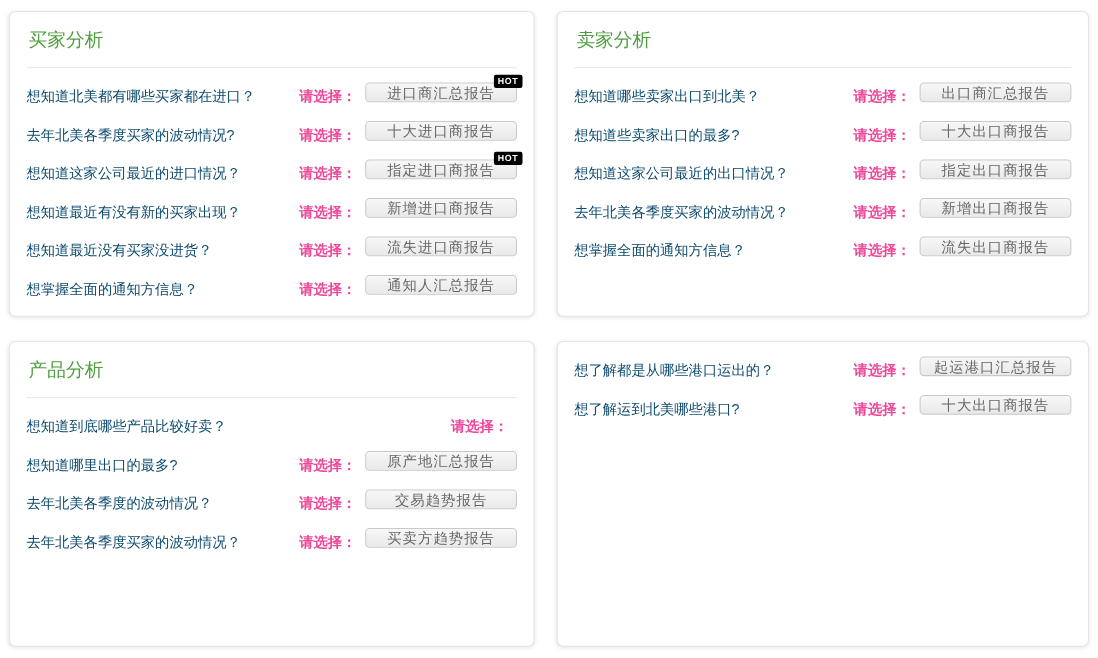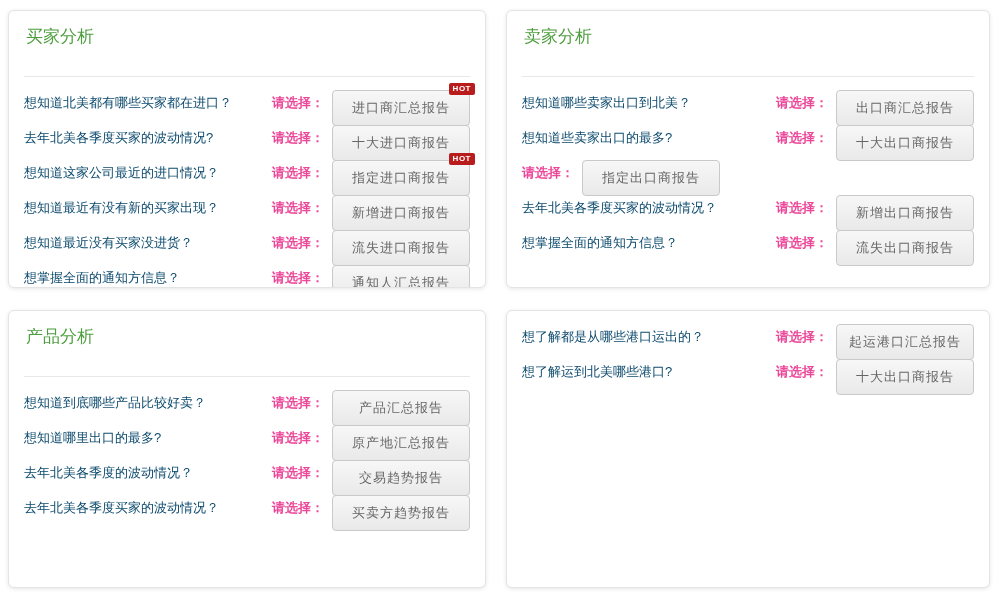--- a/index.html
+++ b/index.html
@@ -19,21 +19,21 @@
   .panel {
     background: #ffffff;
     border: 1px solid #e4e4e4;
     border-radius: 6px;
     box-shadow: 0 1px 4px rgba(0,0,0,0.10);
     height: 278px;
     overflow: hidden;
   }
   .panel-title {
     margin: 0 15px;
-    padding: 14px 2px 28px;
+    padding: 14px 2px 13px;
     font-size: 17px;
     font-weight: normal;
     color: #4d9e3e;
     border-bottom: 1px solid #e8e8e8;
   }
   .rows { padding: 13px 15px 0; }
   .row {
     display: flex;
     align-items: center;
     height: 26px;
@@ -49,35 +49,35 @@
   .select-label {
     font-size: 13px;
     font-weight: bold;
     color: #ec4899;
     margin-right: 8px;
     white-space: nowrap;
   }
   .btn-wrap { position: relative; width: 138px; height: 26px; }
   .report-btn {
     width: 138px;
-    height: 36px;
+    height: 18px;
     font-family: "Liberation Sans", "DejaVu Sans", sans-serif;
     font-size: 13px;
     color: #666666;
     letter-spacing: 1px;
     background: linear-gradient(#f7f7f7, #e9e9e9);
     border: 1px solid #c9c9c9;
     border-radius: 4px;
     cursor: pointer;
   }
   .hot-badge {
     position: absolute;
     top: -7px;
     right: -5px;
-    background: #b91c1c;
+    background: #000000;
     color: #ffffff;
     font-size: 8px;
     font-weight: bold;
     line-height: 1;
     padding: 2px 4px 2px;
     border-radius: 2px;
     letter-spacing: 0.5px;
   }
 </style>
 </head>
@@ -128,20 +128,21 @@
           <span class="question">想知道哪些卖家出口到北美？</span>
           <span class="select-label">请选择：</span>
           <span class="btn-wrap"><button class="report-btn">出口商汇总报告</button></span>
         </div>
         <div class="row">
           <span class="question">想知道些卖家出口的最多?</span>
           <span class="select-label">请选择：</span>
           <span class="btn-wrap"><button class="report-btn">十大出口商报告</button></span>
         </div>
         <div class="row">
+          <span class="question">想知道这家公司最近的出口情况？</span>
           <span class="select-label">请选择：</span>
           <span class="btn-wrap"><button class="report-btn">指定出口商报告</button></span>
         </div>
         <div class="row">
           <span class="question">去年北美各季度买家的波动情况？</span>
           <span class="select-label">请选择：</span>
           <span class="btn-wrap"><button class="report-btn">新增出口商报告</button></span>
         </div>
         <div class="row">
           <span class="question">想掌握全面的通知方信息？</span>
@@ -150,21 +151,20 @@
         </div>
       </div>
   </section>
 
   <section class="panel">
     <h2 class="panel-title">产品分析</h2>
     <div class="rows">
         <div class="row">
           <span class="question">想知道到底哪些产品比较好卖？</span>
           <span class="select-label">请选择：</span>
-          <span class="btn-wrap"><button class="report-btn">产品汇总报告</button></span>
         </div>
         <div class="row">
           <span class="question">想知道哪里出口的最多?</span>
           <span class="select-label">请选择：</span>
           <span class="btn-wrap"><button class="report-btn">原产地汇总报告</button></span>
         </div>
         <div class="row">
           <span class="question">去年北美各季度的波动情况？</span>
           <span class="select-label">请选择：</span>
           <span class="btn-wrap"><button class="report-btn">交易趋势报告</button></span>

